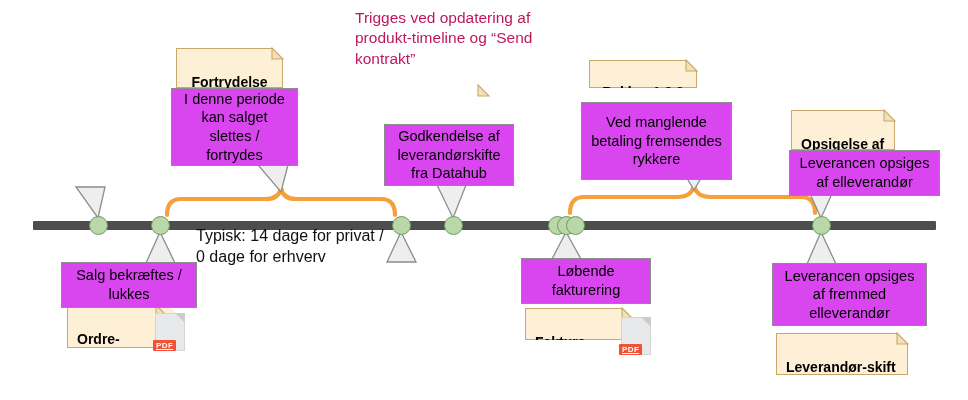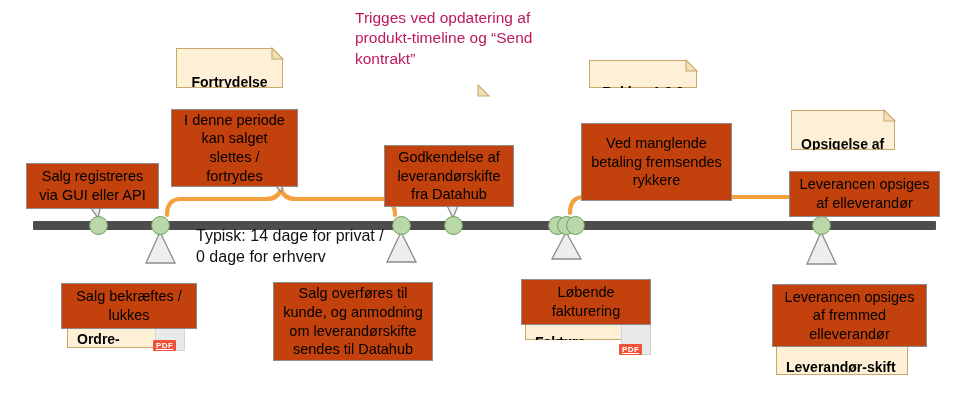--- a/index.html
+++ b/index.html
@@ -29,31 +29,30 @@
     position: absolute;
     width: 19px; height: 19px;
     border-radius: 50%;
     background: #b9d7a8;
     border: 1.4px solid #6e9c5d;
   }
 
   
   .gbox {
     position: absolute;
-    background: #c2410c;
+    background: #d946ef;
     border: 1.3px solid #8c8c8c;
     text-align: center;
     font-size: 14.5px;
     line-height: 1.28;
     color: #000;
     padding: 6px 8px;
     display: flex;
     align-items: center;
     justify-content: center;
-    margin-top: 21px;
   }
   .gbox .txt { width: 100%; white-space: pre-line; }
 
   
   .note {
     position: absolute;
     background: #fdf0d6;
     font-size: 14px;
     font-weight: bold;
     line-height: 1.3;
@@ -226,24 +225,20 @@
   <div class="note left" style="left:776px; top:333px; width:132px; height:42px;
               clip-path: polygon(0 0, calc(100% - 11px) 0, 100% 11px, 100% 100%, 0 100%);
               border:1.3px solid #c8a96b;">
     <span>Leverandør-skift
 e fra Datahub</span>
   </div>
   <svg class="overlay" width="968" height="400">
     <path d="M897,333 L908,344 L897,344 Z" fill="#f2e0b8" stroke="#c8a96b" stroke-width="1.1"></path>
   </svg>
 
-  <div class="gbox" style="left:26px; top:142px; width:133px; height:46px;">
-    <span class="txt">Salg registreres
-via GUI eller API</span>
-  </div>
 
   <div class="gbox" style="left:171px; top:88px; width:127px; height:78px;">
     <span class="txt">I denne periode
 kan salget
 slettes /
 fortrydes</span>
   </div>
 
   <div class="gbox" style="left:384px; top:124px; width:130px; height:62px;">
     <span class="txt">Godkendelse af
@@ -260,26 +255,20 @@
   <div class="gbox" style="left:789px; top:150px; width:151px; height:46px;">
     <span class="txt">Leverancen opsiges
 af elleverandør</span>
   </div>
 
   <div class="gbox" style="left:61px; top:262px; width:136px; height:46px;">
     <span class="txt">Salg bekræftes /
 lukkes</span>
   </div>
 
-  <div class="gbox" style="left:273px; top:261px; width:160px; height:79px;">
-    <span class="txt">Salg overføres til
-kunde, og anmodning
-om leverandørskifte
-sendes til Datahub</span>
-  </div>
 
   <div class="gbox" style="left:521px; top:258px; width:130px; height:46px;">
     <span class="txt">Løbende
 fakturering</span>
   </div>
 
   <div class="gbox" style="left:772px; top:263px; width:155px; height:63px;">
     <span class="txt">Leverancen opsiges
 af fremmed
 elleverandør</span>

